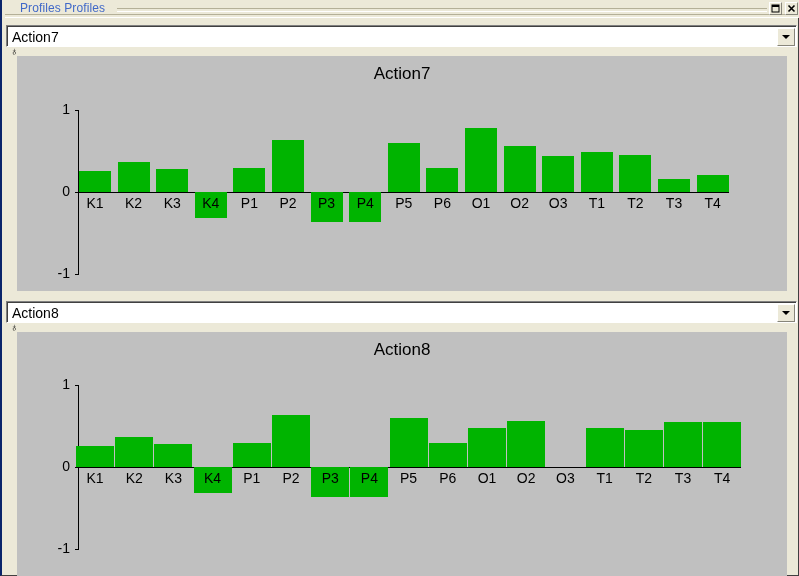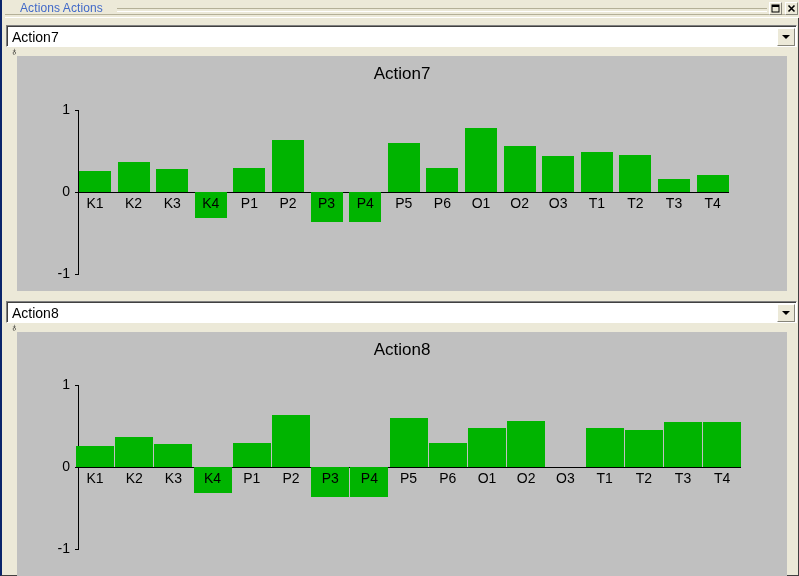--- a/index.html
+++ b/index.html
@@ -199,21 +199,21 @@
     text-align: center;
     white-space: nowrap;
   }
 </style>
 </head>
 <body>
 
 <div id="window">
 
   <div id="titlebar">
-    <div id="titlebar-text">Actions Actions</div>
+    <div id="titlebar-text">Profiles Profiles</div>
     <div id="titlebar-rule"></div>
     <div id="titlebar-rule2"></div>
 
     <div class="win-btn" id="btn-restore">
       <svg width="11" height="11" viewBox="0 0 11 11">
         <rect x="2" y="2" width="7" height="7" fill="none" stroke="#000000" stroke-width="1"></rect>
         <rect x="2" y="2" width="7" height="2" fill="#000000"></rect>
       </svg>
     </div>
 

